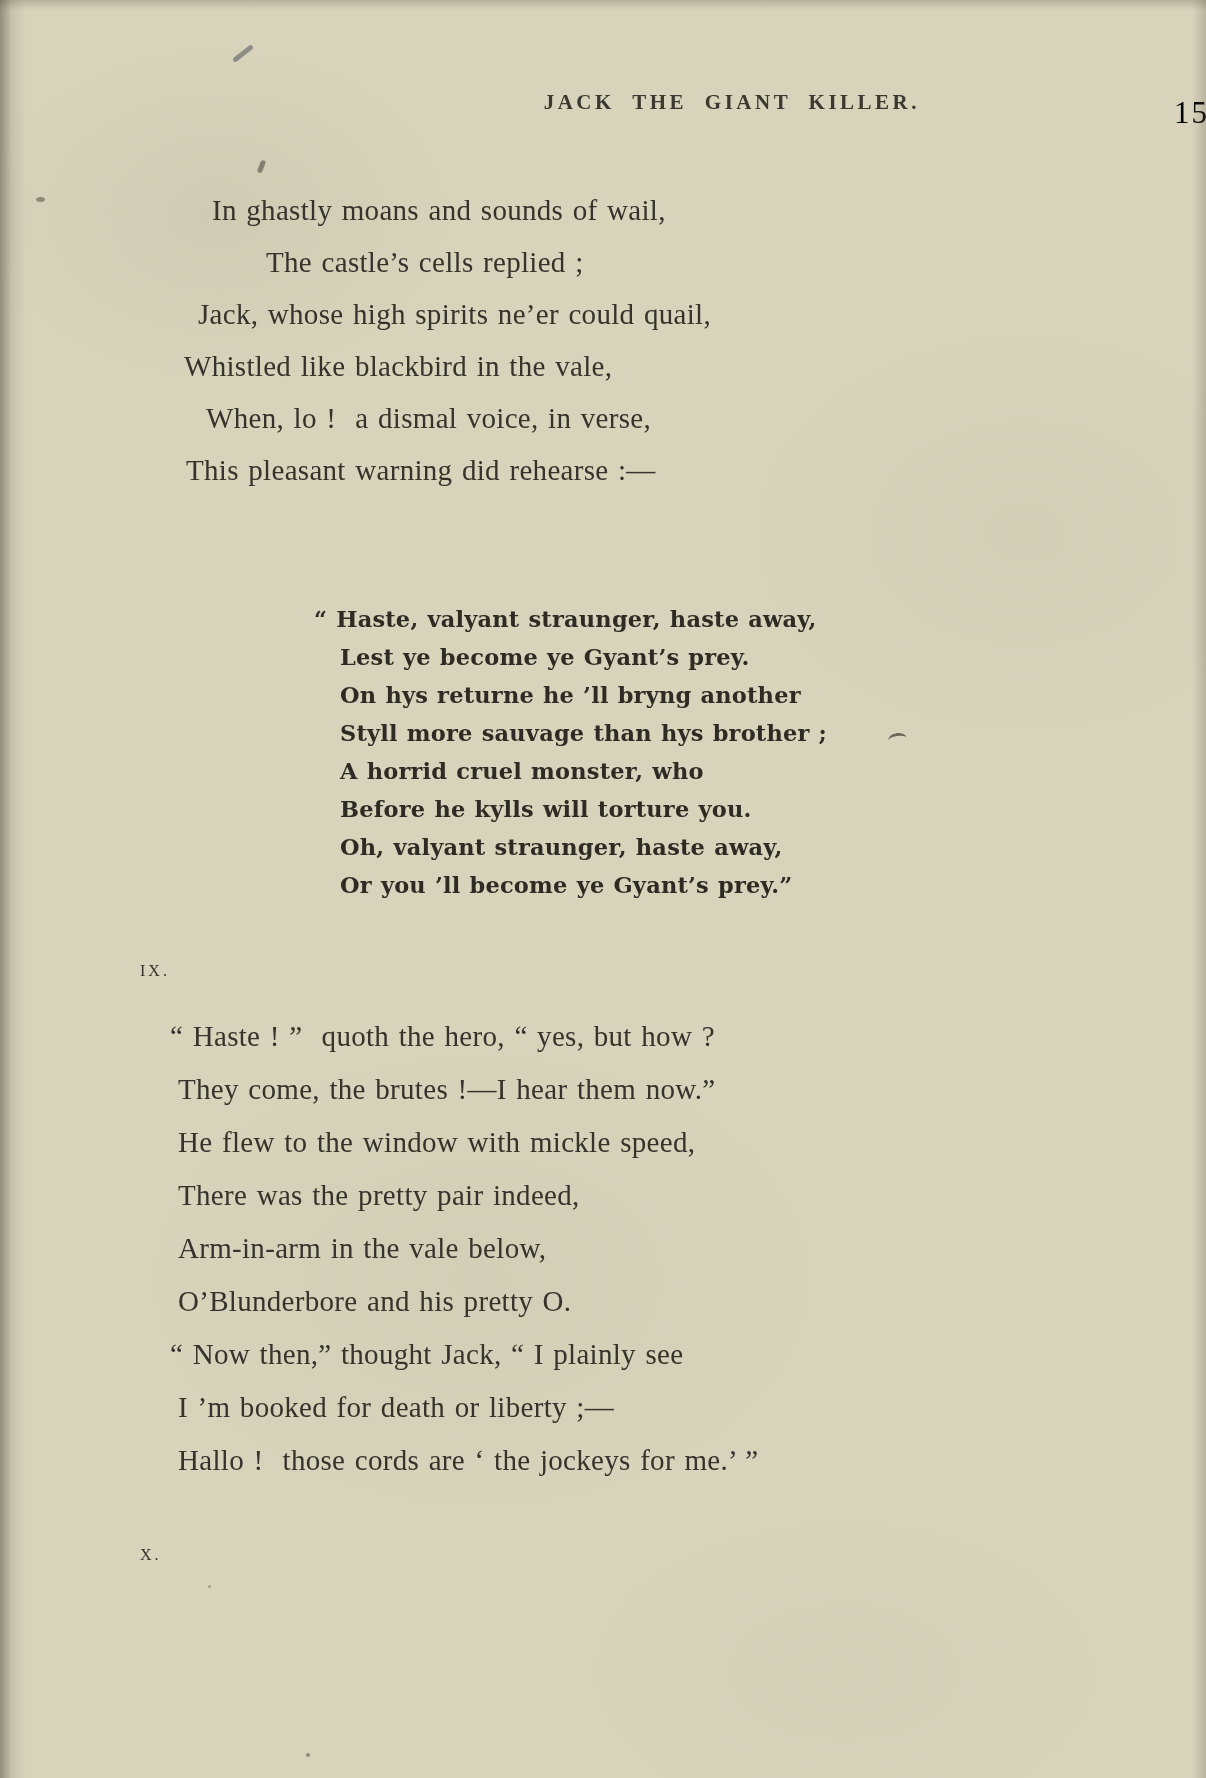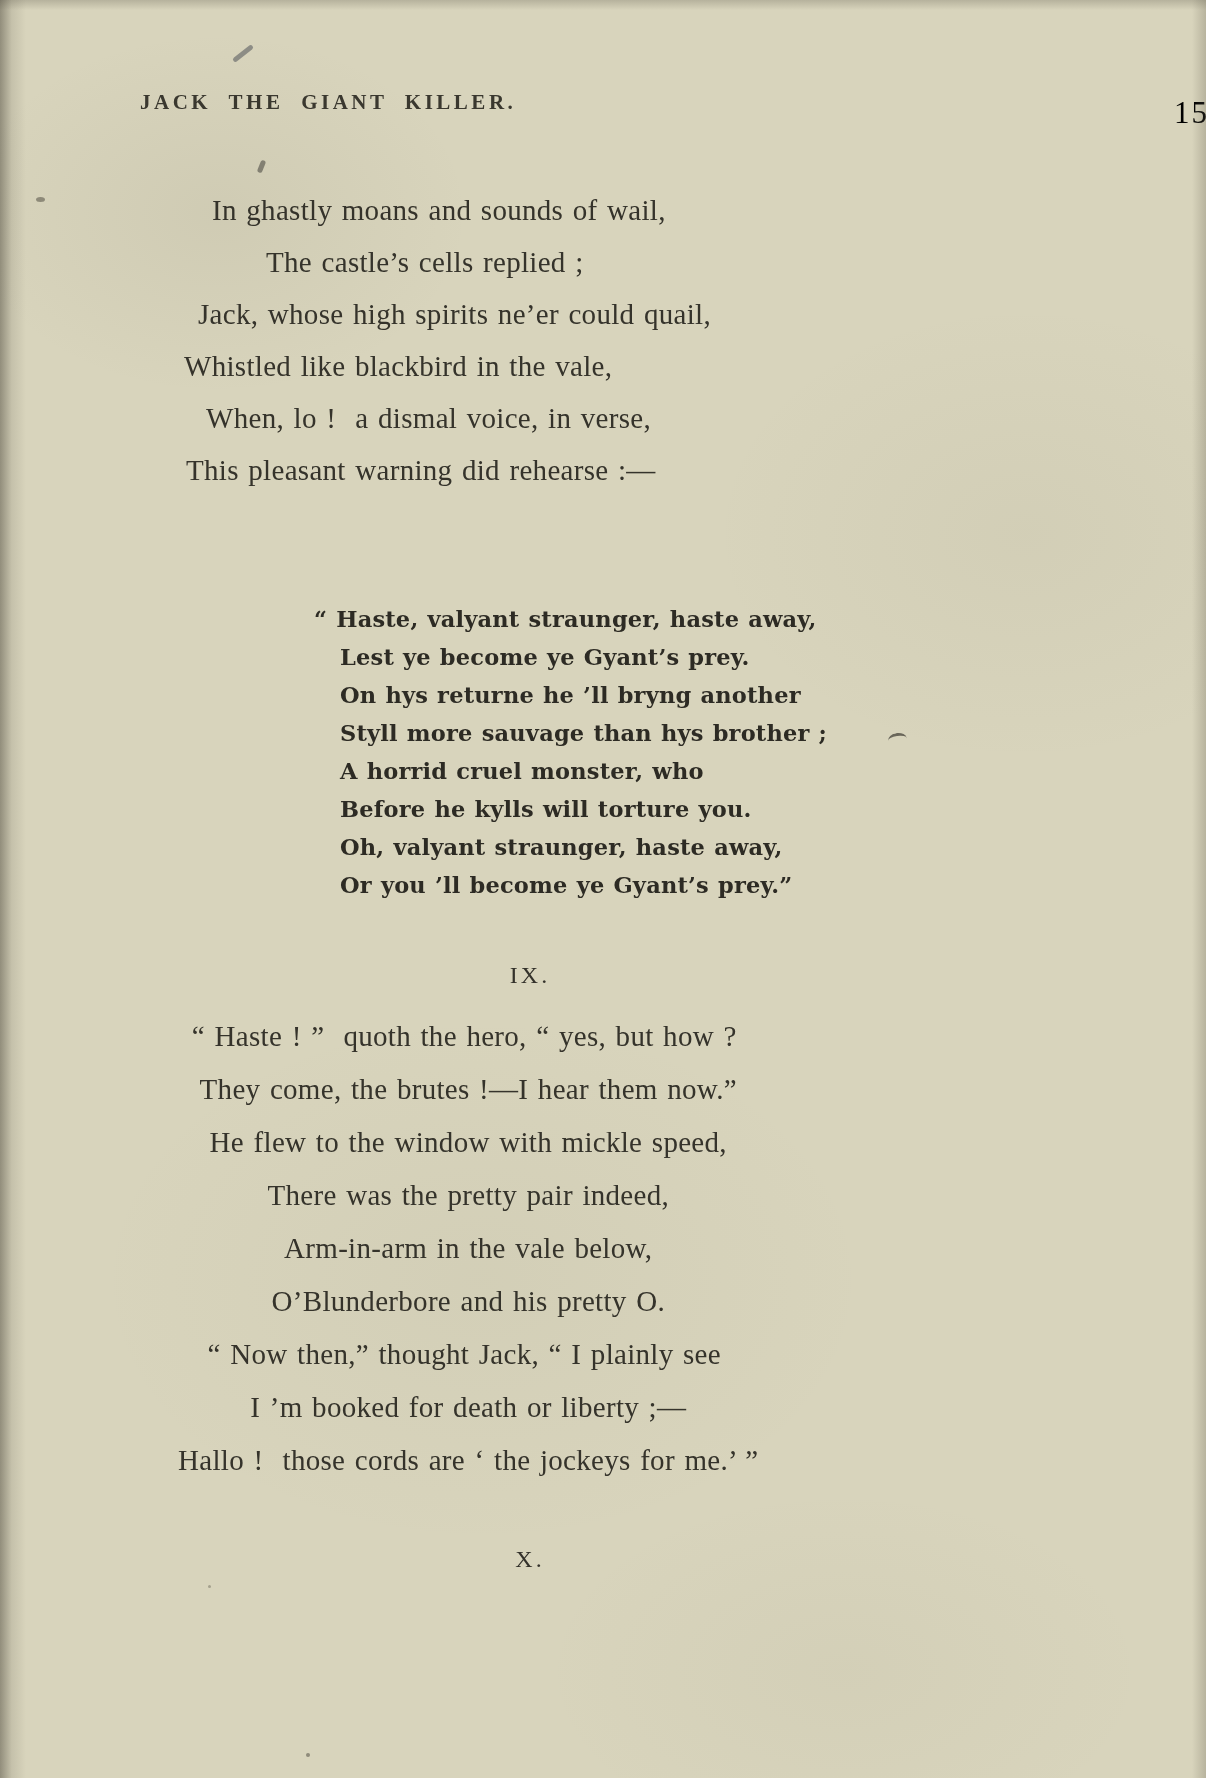--- a/index.html
+++ b/index.html
@@ -15,51 +15,51 @@
     radial-gradient(640px 440px at 40% 72%, rgba(125,120,100,.06), transparent 60%),
     radial-gradient(500px 300px at 70% 94%, rgba(125,120,100,.05), transparent 60%);}
   .edge-left{position:absolute;left:0;top:0;bottom:0;width:26px;
     background:linear-gradient(90deg, rgba(60,56,45,.45), rgba(60,56,45,.12) 45%, rgba(60,56,45,0));}
   .edge-top{position:absolute;left:0;top:0;right:0;height:10px;
     background:linear-gradient(180deg, rgba(60,56,45,.22), rgba(60,56,45,0));}
   .edge-right{position:absolute;right:0;top:0;bottom:0;width:14px;
     background:linear-gradient(270deg, rgba(100,95,80,.28), rgba(100,95,80,0));}
 
   .running-head{
-    position:absolute;left:140px;width:780px;top:90px;text-align:left;
+    position:absolute;left:140px;width:780px;top:90px;text-align:right;
     font-family:"Liberation Serif",serif;font-weight:bold;
     font-size:21px;letter-spacing:3.5px;word-spacing:9px;color:#3a382f;
   }
   .page-num{
     position:absolute;left:1162px;top:95px;
     font-size:31px;letter-spacing:2px;color:#000000;margin-left:12px;
   }
 
   .stanza{position:absolute;left:178px;}
   .line{font-size:29px;line-height:52px;white-space:pre;letter-spacing:.3px;word-spacing:2px;}
   .s8{top:184px;}
   .s9{top:1010px;}
-  .s9 .line{line-height:53px;text-align:center;}
+  .s9 .line{line-height:53px;}
   .s10{top:1598px;}
 
   .i6{margin-left:6px}.i8{margin-left:8px}.i20{margin-left:20px}
   .i28{margin-left:28px}.i34{margin-left:34px}.i88{margin-left:88px}.i90{margin-left:90px}
   .i2{margin-left:2px}.hq{margin-left:-8px}
 
   .bl{position:absolute;left:340px;top:600px;}
   .bl .line{
     font-family:"DejaVu Serif",serif;font-weight:bold;
     font-size:22.5px;line-height:38px;letter-spacing:.2px;word-spacing:1px;
     color:var(--blackletter_ink,#2d2b24);
   }
   .bl .hang{text-indent:-26px;}
 
   .sect-head{
-    position:absolute;left:140px;width:780px;text-align:center;
-    font-size:24px;letter-spacing:3px;color:#34322b;
+    position:absolute;left:140px;width:780px;text-align:left;
+    font-size:16px;letter-spacing:3px;color:#34322b;
   }
   .head-ix{top:962px;}
   .head-x{top:1546px;}
 
   
   .mark{position:absolute;pointer-events:none;}
   .mark-slash{left:231px;top:51px;width:24px;height:5px;background:#85857f;border-radius:3px;transform:rotate(-38deg);opacity:.9;}
   .mark-tick{left:259px;top:160px;width:5px;height:13px;background:#6f6d62;border-radius:3px;transform:rotate(22deg);opacity:.8;}
   .mark-tilde{left:888px;top:733px;width:19px;height:10px;border-top:3px solid #57544a;border-radius:50%;transform:rotate(-8deg);opacity:.85;}
   .speck1{left:36px;top:197px;width:9px;height:5px;background:rgba(70,66,55,.5);border-radius:50%;}

